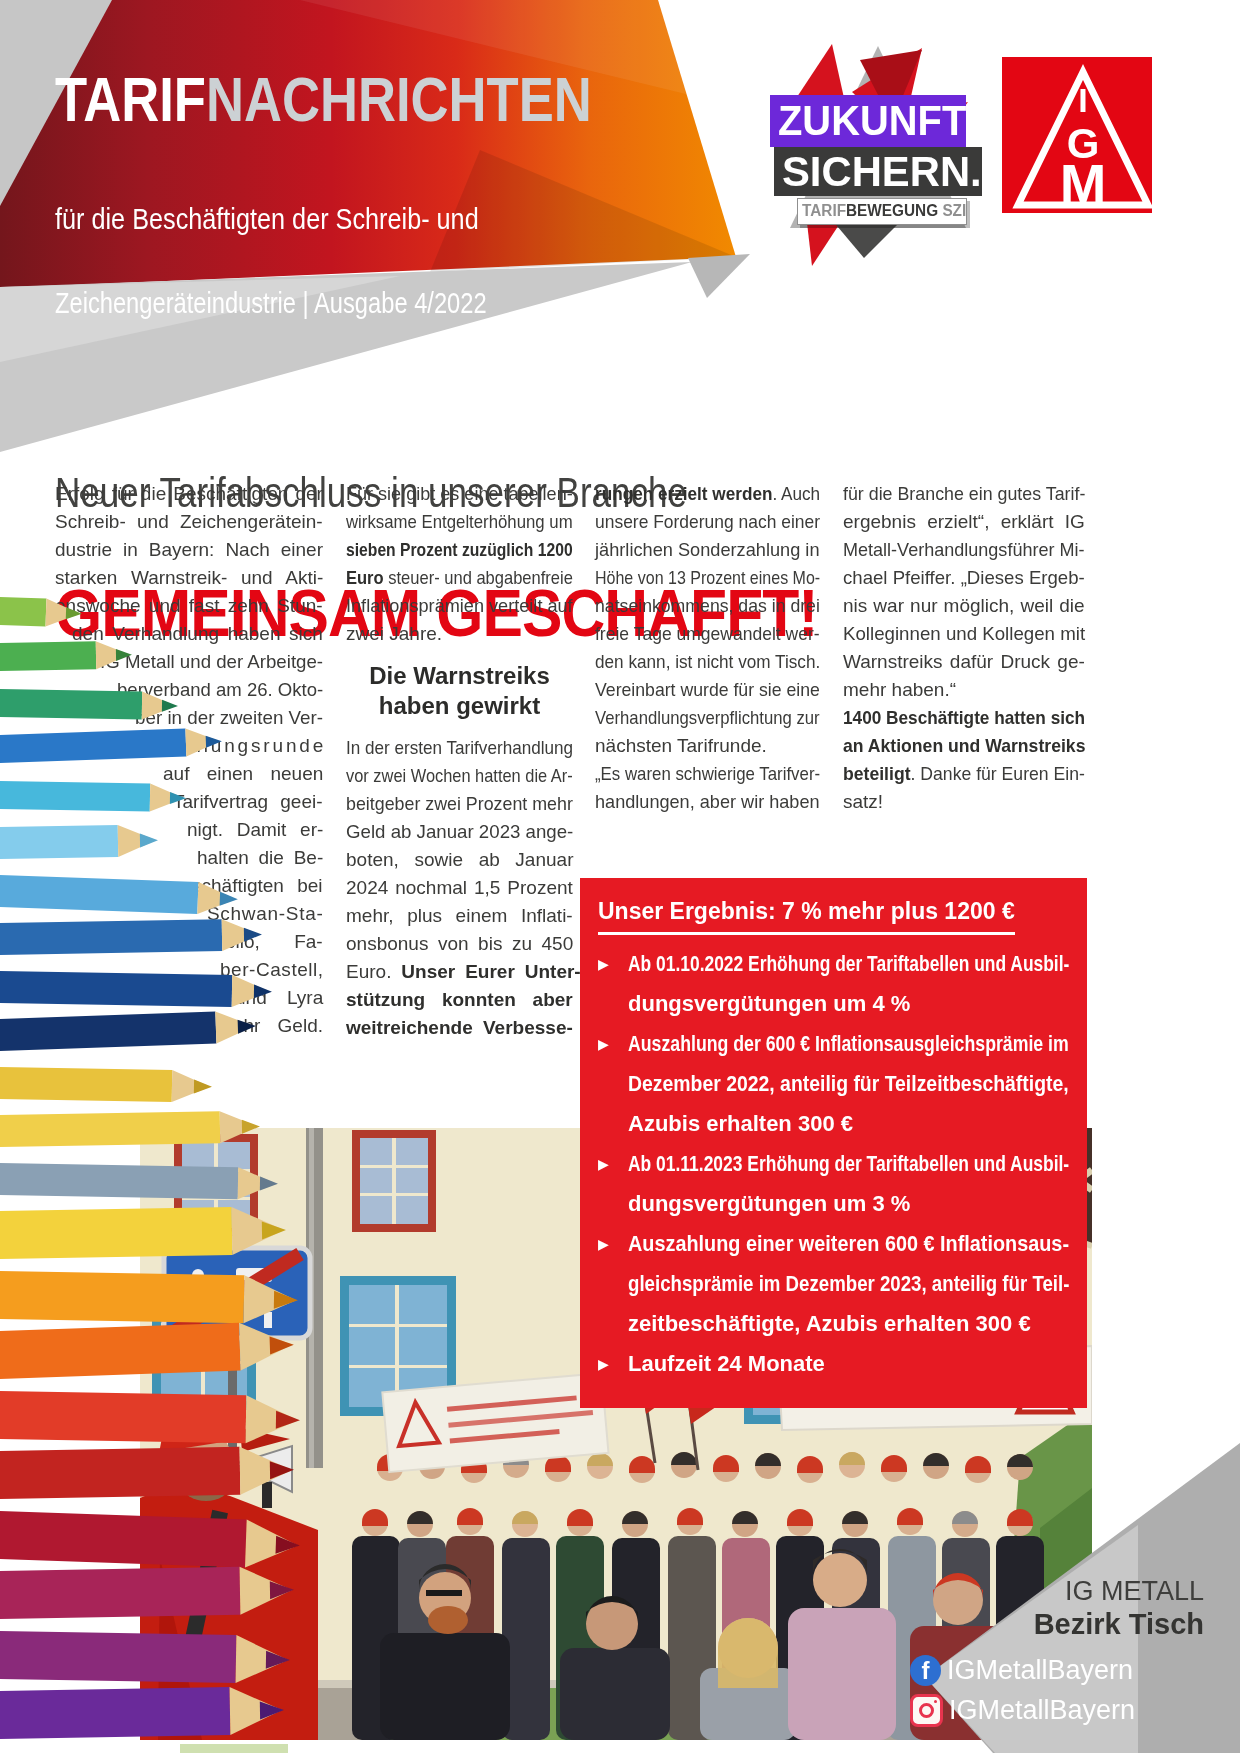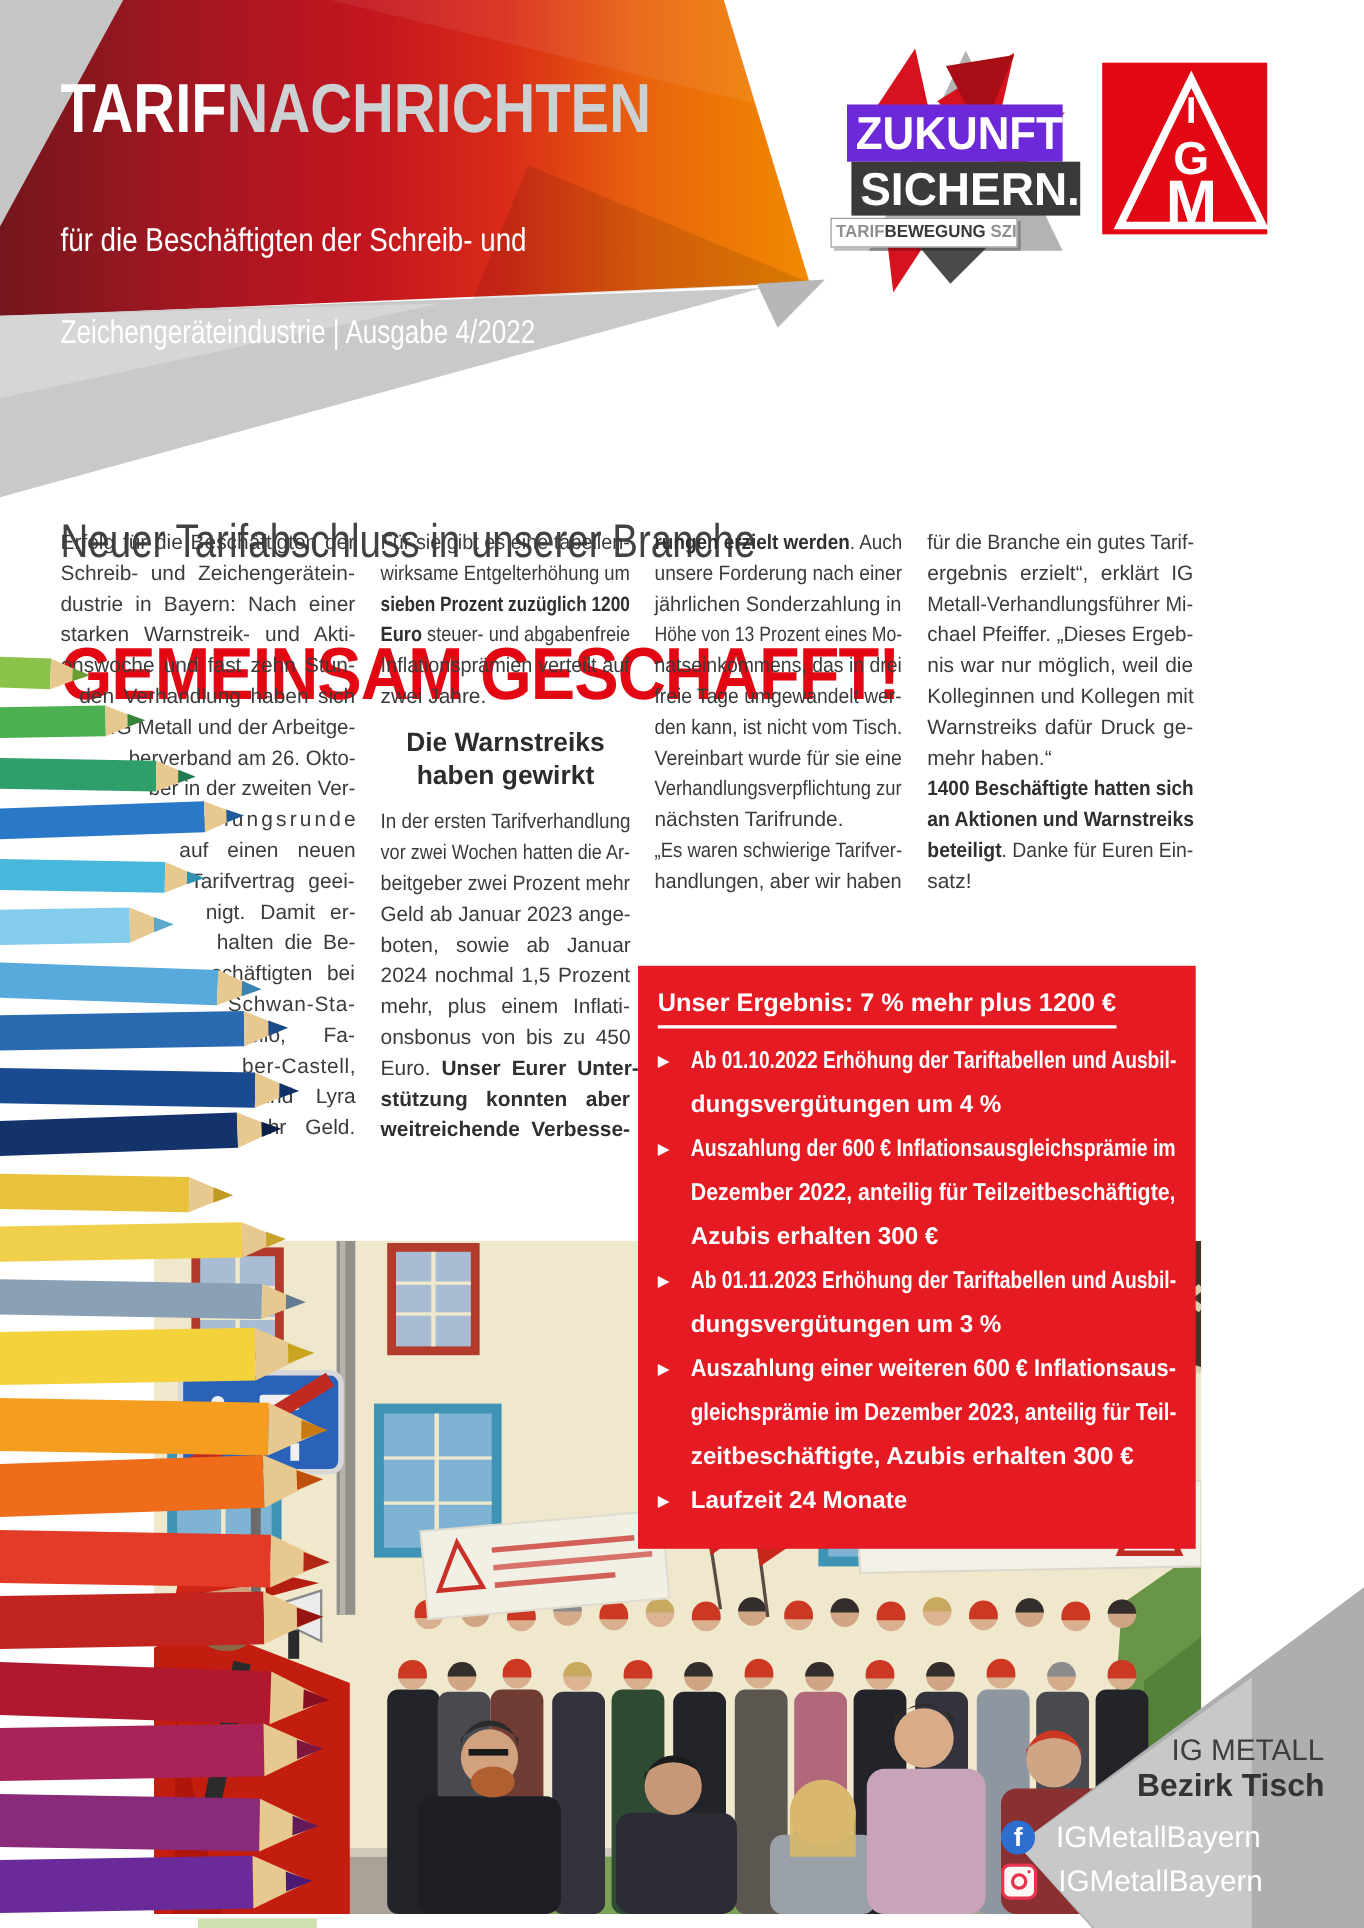--- a/index.html
+++ b/index.html
@@ -19,21 +19,21 @@
   .mh-sub{height:40px;line-height:40px;font-size:30px;color:#fff;z-index:3;}
   .mh-sub1{left:55px;top:133px;width:424px;}
   .mh-sub2{left:55px;top:177px;width:432px;}
 
   
   .zk-red{left:770px;top:95px;width:196px;height:52px;background:#6d28d9;z-index:3;}
   .zk-dark{left:774px;top:147px;width:208px;height:49px;background:#3a3a39;z-index:4;}
   .zk-box .tl{height:100%;line-height:52px;text-align:left;padding:0 8px;}
   .zk-dark .tl{line-height:49px;}
   .zk-box .tli{font-size:42px;font-weight:800;color:#fff;}
-  .zk-tag{left:755px;top:198px;width:168px;height:25px;background:#fff;border:1px solid #8f8f8f;
+  .zk-tag{left:797px;top:198px;width:168px;height:25px;background:#fff;border:1px solid #8f8f8f;
           box-shadow:3px 3px 0 rgba(0,0,0,.25);z-index:5;}
   .zk-tag .tl{height:23px;line-height:23px;padding:0 4px;}
   .zk-tag .tli{font-size:16px;}
   .zk-tag .g{color:#8f8f8f;font-weight:600;}
   .zk-tag .b{color:#3a3a39;font-weight:800;}
 
   
   .kicker{left:55px;top:320px;width:632px;height:52px;line-height:52px;font-size:43px;color:#424240;z-index:2;}
   .headline{left:55px;top:378px;width:763px;height:74px;line-height:74px;font-size:67px;font-weight:800;
             letter-spacing:-1px;color:#e30613;z-index:2;}
@@ -61,21 +61,21 @@
   .rb-text .tli{font-size:22px;font-weight:800;color:#fff;}
 
   
   .photo{left:140px;top:1128px;width:952px;height:612px;z-index:2;background:#efe8cd;}
 
   
   .fpanel{left:900px;top:1430px;width:340px;height:323px;z-index:4;}
   .fp-org{right:36px;top:146px;font-size:27px;color:#3e3e3c;z-index:5;text-align:right;width:280px;}
   .fp-region{right:36px;top:178px;font-size:29px;font-weight:800;color:#343432;z-index:5;text-align:right;width:280px;}
   .fp-row{left:10px;z-index:5;height:36px;display:flex;align-items:center;}
-  .fp-row .handle{color:#fff;font-size:27px;margin-left:19px;}
+  .fp-row .handle{color:#fff;font-size:27px;margin-left:6px;}
   .fb-ic{width:31px;height:31px;border-radius:50%;background:#2d6fd1;color:#fff;font-weight:700;
          font-size:24px;text-align:center;line-height:31px;flex:none;}
   .ig-ic{width:27px;height:27px;border-radius:8px;background:#fdf8f4;border:3px solid #e8344e;
          position:relative;flex:none;box-sizing:content-box;}
   .ig-ic:before{content:"";position:absolute;left:6px;top:6px;width:9px;height:9px;border:3px solid #e8344e;border-radius:50%;}
   .ig-ic:after{content:"";position:absolute;right:3px;top:3px;width:3px;height:3px;background:#e8344e;border-radius:50%;}
 
   
   .pencils{left:0;top:595px;z-index:6;}
   .green-frag{left:180px;top:1744px;width:108px;height:9px;background:#cfe0b0;z-index:1;}

